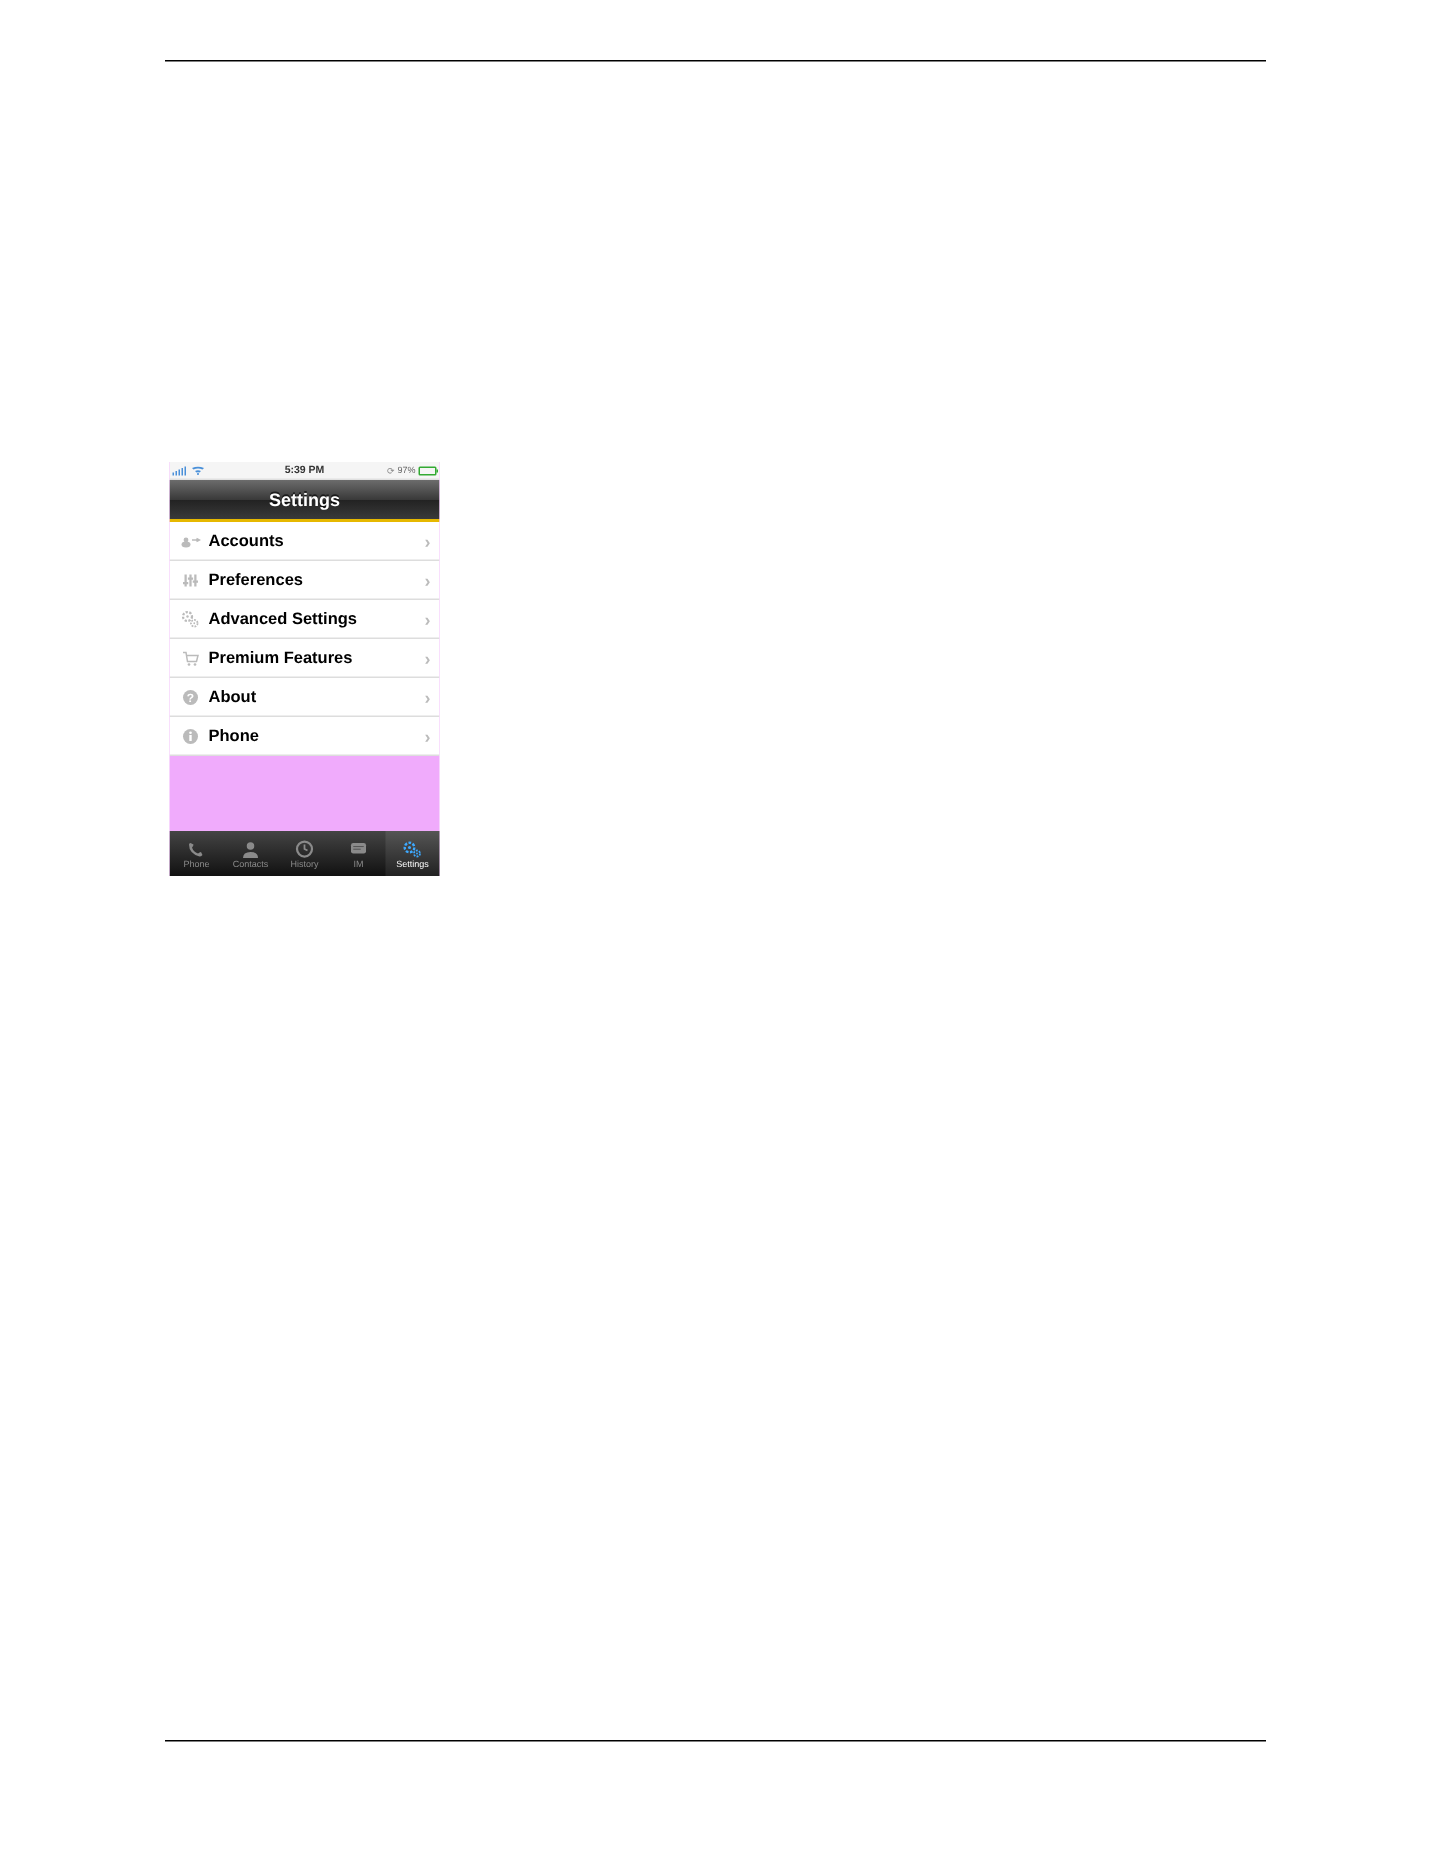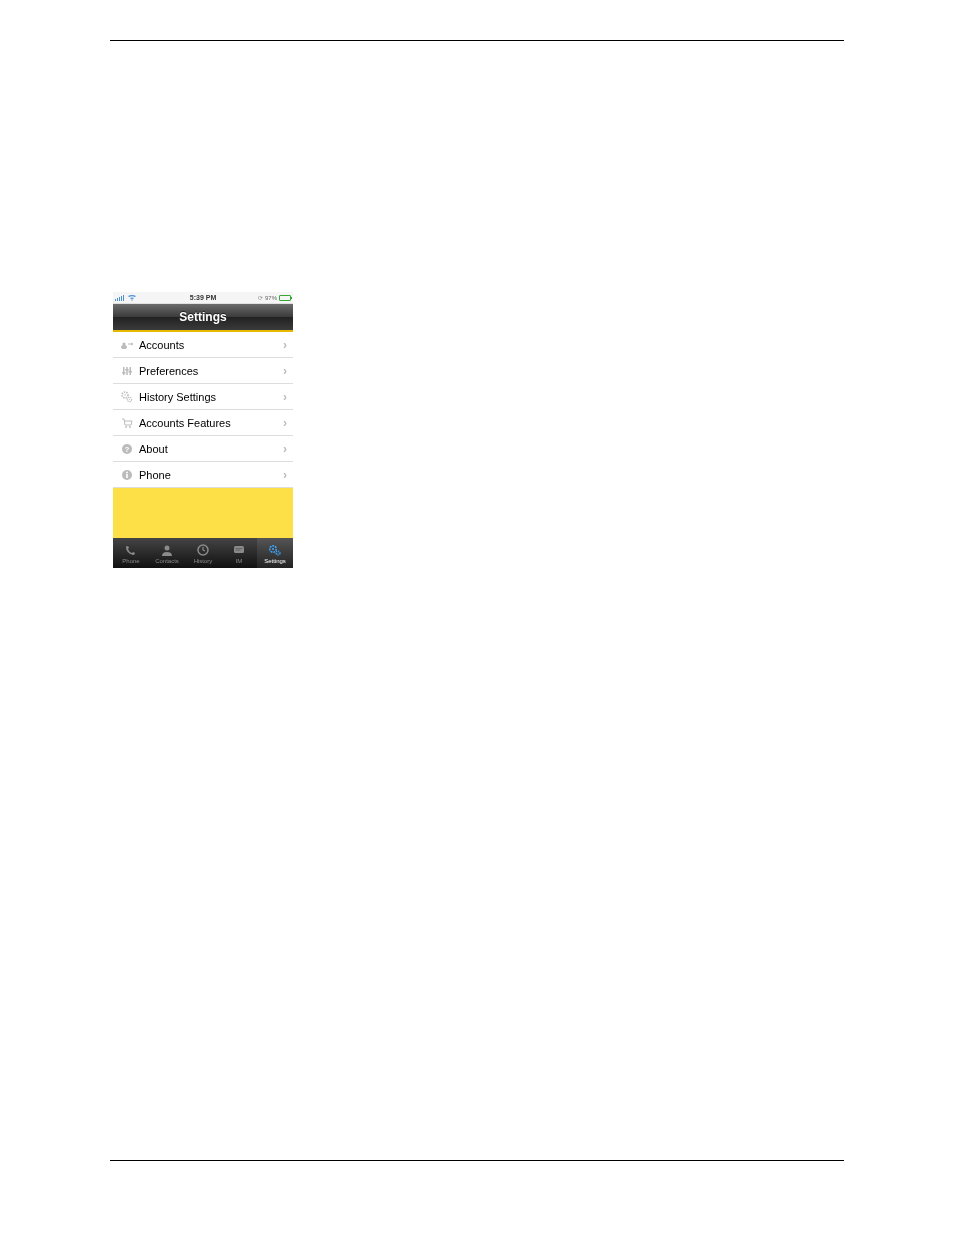--- a/index.html
+++ b/index.html
@@ -20,24 +20,24 @@
     left: 110px;
     right: 110px;
     height: 1px;
     background: #000;
   }
   .top-rule { top: 40px; }
   .bottom-rule { top: 1160px; }
   .phone {
     position: absolute;
     left: 113px;
-    top: 292px;
+    top: 308px;
     width: 180px;
     height: 276px;
-    background: #fde047;
+    background: #f0abfc;
     overflow: hidden;
   }
   .statusbar {
     height: 12px;
     background: #f5f5f5;
     border-bottom: 1px solid #e0e0e0;
     display: flex;
     align-items: center;
     justify-content: space-between;
     font-size: 6px;
@@ -102,21 +102,21 @@
   .row .ic {
     width: 16px;
     display: flex;
     align-items: center;
     justify-content: center;
     color: #aaa;
   }
   .row .lbl {
     flex: 1;
     font-size: 11px;
-    font-weight: normal;
+    font-weight: bold;
     color: #000;
     padding-left: 4px;
   }
   .row .chev {
     color: #bbb;
     font-size: 12px;
     font-weight: bold;
   }
   .tabbar {
     position: absolute;
@@ -212,33 +212,33 @@
 
       <div class="row">
         <span class="ic">
           <svg width="12" height="12" viewBox="0 0 12 12">
             <circle cx="4" cy="4" r="3" fill="none" stroke="#bbb" stroke-width="1.5" stroke-dasharray="1.5 1"></circle>
             <circle cx="4" cy="4" r="0.8" fill="#bbb"></circle>
             <circle cx="8.5" cy="8.5" r="2.2" fill="none" stroke="#bbb" stroke-width="1.2" stroke-dasharray="1.2 0.8"></circle>
             <circle cx="8.5" cy="8.5" r="0.6" fill="#bbb"></circle>
           </svg>
         </span>
-        <span class="lbl">History Settings</span>
+        <span class="lbl">Advanced Settings</span>
         <span class="chev">›</span>
       </div>
 
       <div class="row">
         <span class="ic">
           <svg width="12" height="12" viewBox="0 0 12 12">
             <path d="M1 2 L3 2 L4 8 L10 8 L11 4 L3.5 4" fill="none" stroke="#bbb" stroke-width="1"></path>
             <circle cx="5" cy="10" r="0.9" fill="#bbb"></circle>
             <circle cx="9" cy="10" r="0.9" fill="#bbb"></circle>
           </svg>
         </span>
-        <span class="lbl">Accounts Features</span>
+        <span class="lbl">Premium Features</span>
         <span class="chev">›</span>
       </div>
 
       <div class="row">
         <span class="ic">
           <svg width="12" height="12" viewBox="0 0 12 12">
             <circle cx="6" cy="6" r="5" fill="#bbb"></circle>
             <text x="6" y="9" text-anchor="middle" font-size="8" font-weight="bold" fill="#fff">?</text>
           </svg>
         </span>

